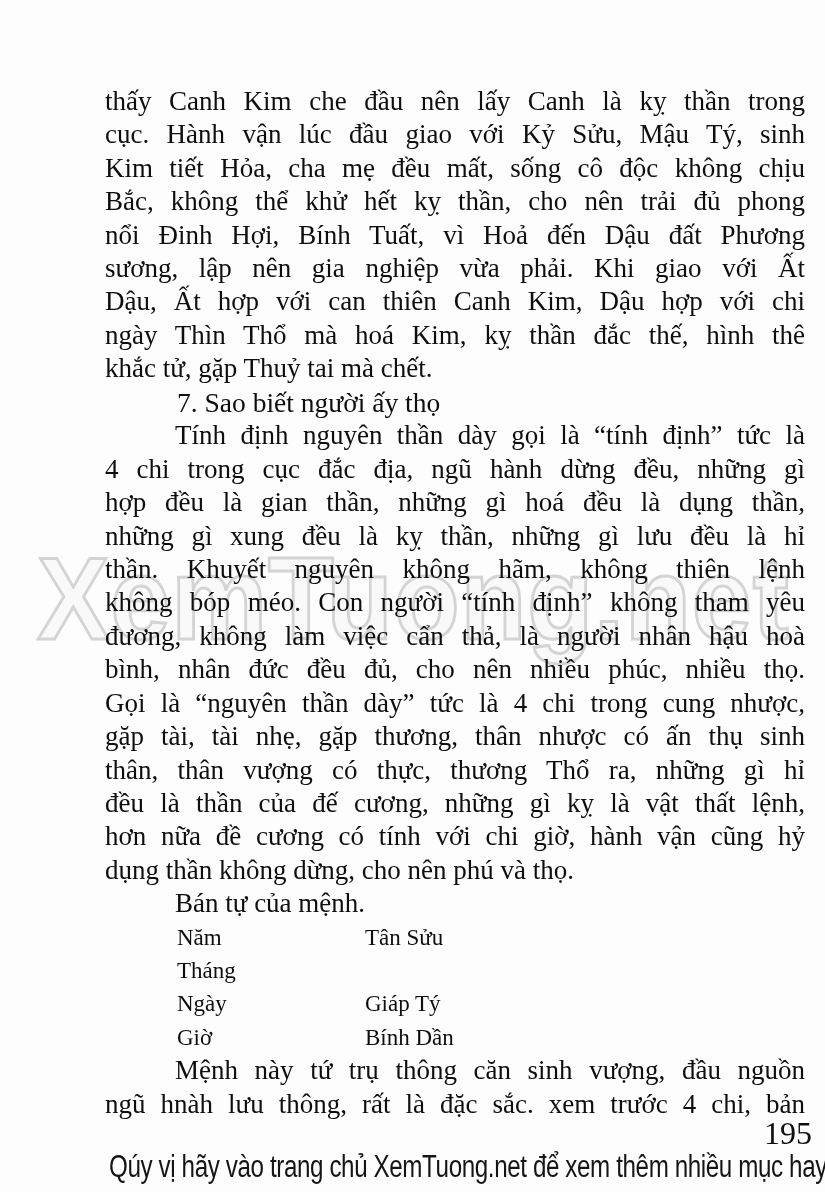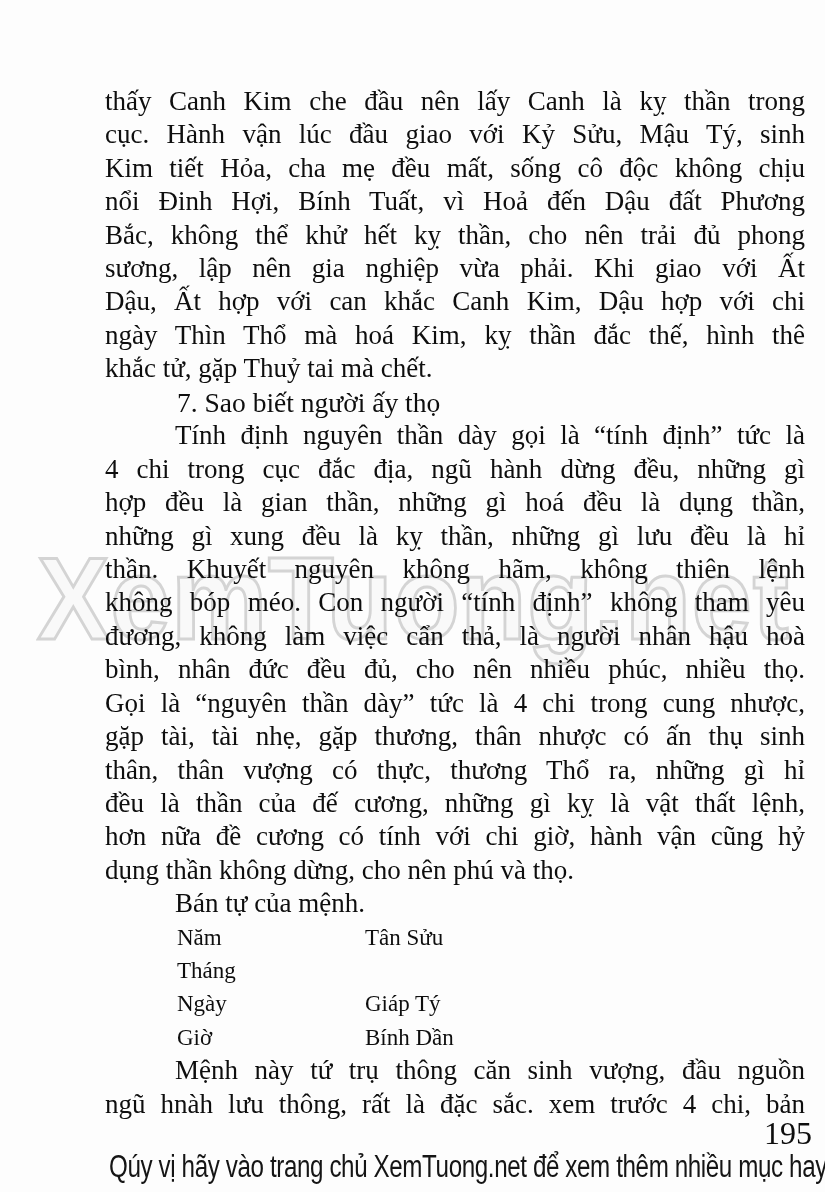--- a/index.html
+++ b/index.html
@@ -77,24 +77,24 @@
 
   <div class="watermark">
     <span>XemTuong.net</span>
   </div>
 
   <div class="content bodytext">
 
     <div class="line">thấy Canh Kim che đầu nên lấy Canh là kỵ thần trong</div>
     <div class="line">cục. Hành vận lúc đầu giao với Kỷ Sửu, Mậu Tý, sinh</div>
     <div class="line">Kim tiết Hỏa, cha mẹ đều mất, sống cô độc không chịu</div>
+    <div class="line">Bắc, không thể khử hết kỵ thần, cho nên trải đủ phong</div>
     <div class="line">nổi Đinh Hợi, Bính Tuất, vì Hoả đến Dậu đất Phương</div>
-    <div class="line">Bắc, không thể khử hết kỵ thần, cho nên trải đủ phong</div>
     <div class="line">sương, lập nên gia nghiệp vừa phải. Khi giao với Ất</div>
-    <div class="line">Dậu, Ất hợp với can khắc Canh Kim, Dậu hợp với chi</div>
+    <div class="line">Dậu, Ất hợp với can thiên Canh Kim, Dậu hợp với chi</div>
     <div class="line">ngày Thìn Thổ mà hoá Kim, kỵ thần đắc thế, hình thê</div>
     <div class="line left">khắc tử, gặp Thuỷ tai mà chết.</div>
 
     <div class="heading">7. Sao biết người ấy thọ</div>
 
     <div class="line indent">Tính định nguyên thần dày gọi là “tính định” tức là</div>
     <div class="line">4 chi trong cục đắc địa, ngũ hành dừng đều, những gì</div>
     <div class="line">hợp đều là gian thần, những gì hoá đều là dụng thần,</div>
     <div class="line">những gì xung đều là kỵ thần, những gì lưu đều là hỉ</div>
     <div class="line">thần. Khuyết nguyên không hãm, không thiên lệnh</div>

